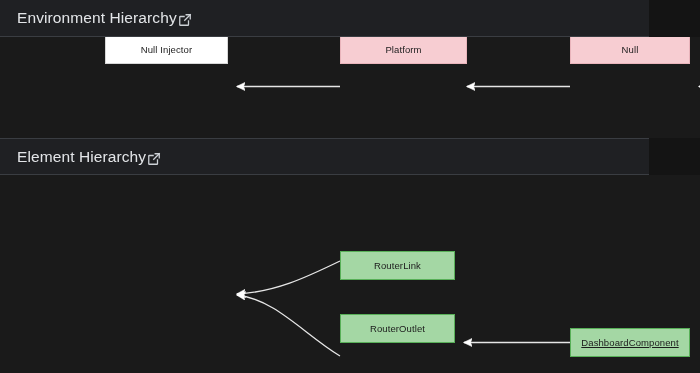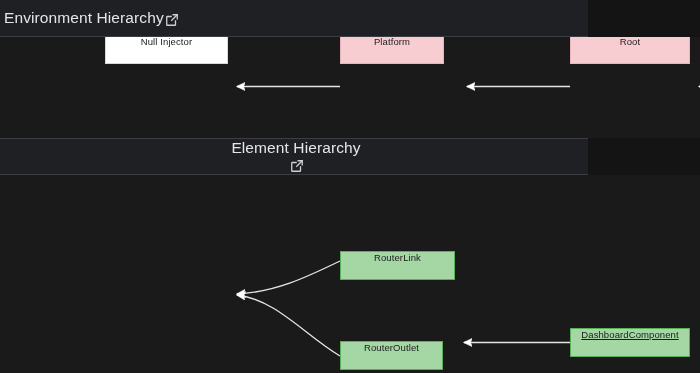--- a/index.html
+++ b/index.html
@@ -13,29 +13,29 @@
     overflow: hidden;
     font-family: "Liberation Sans", sans-serif;
     color: #e8eaed;
     position: relative;
   }
 
   
   .section-header {
     position: absolute;
     left: 0;
-    width: 588px;
+    width: 649px;
     height: 37px;
     background: #1f2023;
     border-top: 1px solid #3a3d42;
     border-bottom: 1px solid #3a3d42;
     box-sizing: border-box;
     display: flex;
     align-items: center;
-    padding-left: 4px;
+    padding-left: 17px;
   }
   .section-header.first {
     border-top: none;
   }
   .section-title {
     font-size: 15.5px;
     color: #e3e5e8;
     letter-spacing: .1px;
     white-space: nowrap;
   }
@@ -62,21 +62,21 @@
     left: 0;
     top: 0;
     overflow: visible;
   }
 
   
   .node {
     position: absolute;
     box-sizing: border-box;
     display: flex;
-    align-items: flex-start;
+    align-items: center;
     justify-content: center;
     height: 29px;
     font-size: 9.5px;
     color: #1c1c1c;
     border-width: 1px;
     border-style: solid;
     letter-spacing: .1px;
     white-space: nowrap;
     z-index: 3;
   }
@@ -119,29 +119,29 @@
     <line x1="340" y1="49.5" x2="237" y2="49.5" stroke="#e6e6e6" stroke-width="1.3" marker-end="url(#arw-env)"></line>
 
     <line x1="570" y1="49.5" x2="467" y2="49.5" stroke="#e6e6e6" stroke-width="1.3" marker-end="url(#arw-env)"></line>
 
     <line x1="703" y1="49.5" x2="699" y2="49.5" stroke="#e6e6e6" stroke-width="1.3" marker-end="url(#arw-env)"></line>
   </svg>
 
   <div class="node node-null" style="left:105px; top:-2px; width:123px;">
     <span>Null Injector</span>
   </div>
-  <div class="node node-env" style="left:340px; top:-2px; width:104px;">
+  <div class="node node-env" style="left:340px; top:-2px; width:127px;">
     <span>Platform</span>
   </div>
   <div class="node node-env" style="left:570px; top:-2px; width:120px;">
-    <span>Root</span>
+    <span>Null</span>
   </div>
 </div>
 
-<div class="section-header" style="top:138px;flex-direction:column;">
+<div class="section-header" style="top:138px;">
   <span class="section-title">Element Hierarchy</span>
   <span class="ext-link-icon">
     <svg width="14" height="14" viewBox="0 0 24 24" fill="none" stroke="#cdd1d6" stroke-width="2.2" stroke-linecap="square" stroke-linejoin="miter">
       <path d="M18 13.5V20a1 1 0 0 1-1 1H4a1 1 0 0 1-1-1V7a1 1 0 0 1 1-1h6.5"></path>
       <path d="M14 3h7v7"></path>
       <path d="M21 3l-9.5 9.5"></path>
     </svg>
   </span>
 </div>
 
@@ -157,19 +157,19 @@
     <path d="M340,86 C305,103 275,117 237,119" fill="none" stroke="#e6e6e6" stroke-width="1.3" marker-end="url(#arw-el)"></path>
 
     <path d="M340,181 C305,160 275,124 237,120" fill="none" stroke="#e6e6e6" stroke-width="1.3" marker-end="url(#arw-el)"></path>
 
     <line x1="570" y1="167.5" x2="464" y2="167.5" stroke="#e6e6e6" stroke-width="1.3" marker-end="url(#arw-el)"></line>
   </svg>
 
   <div class="node node-el" style="left:340px; top:76px; width:115px;">
     <span>RouterLink</span>
   </div>
-  <div class="node node-el" style="left:340px; top:166px; width:103px;">
+  <div class="node node-el" style="left:340px; top:139px; width:115px;">
     <span>RouterOutlet</span>
   </div>
   <div class="node node-el" style="left:570px; top:153px; width:120px;text-decoration:underline;">
     <span>DashboardComponent</span>
   </div>
 </div>
 
 </body></html>

